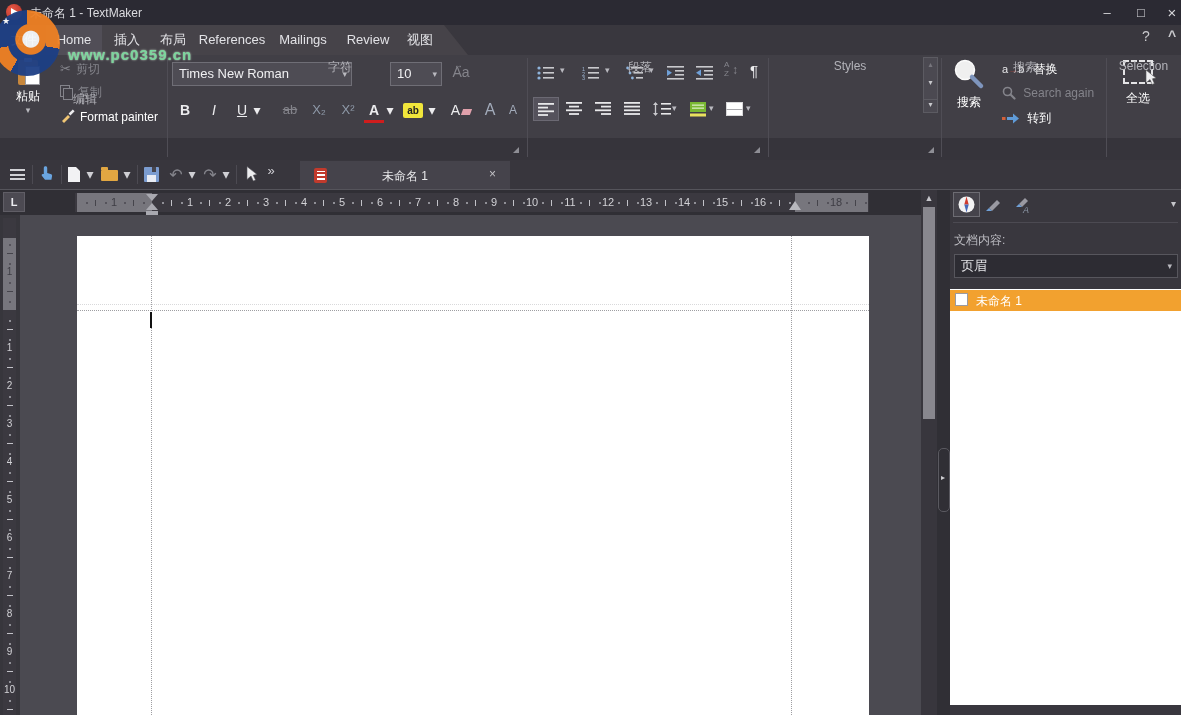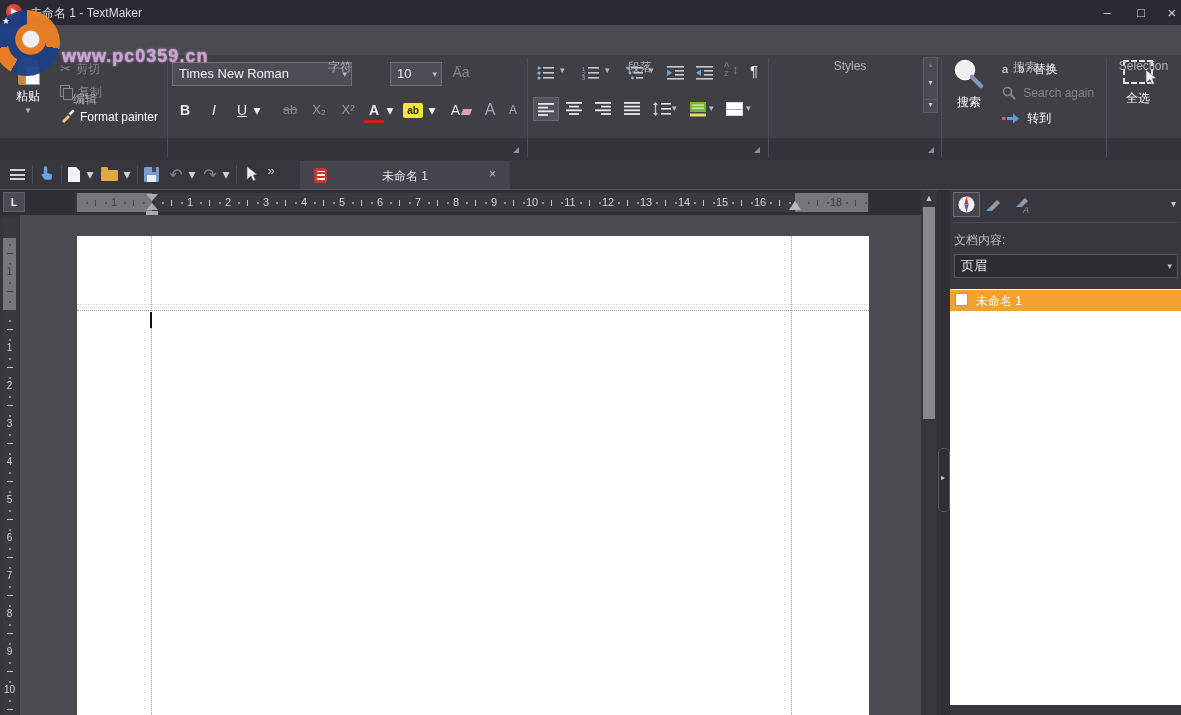--- a/index.html
+++ b/index.html
@@ -148,36 +148,49 @@
   
   .wm{position:absolute;pointer-events:none;z-index:60;}
   .wm-logo{left:-6px;top:10px;width:66px;height:66px;border-radius:50%;
      background:conic-gradient(#ef8124 0 100deg,#1d3f85 100deg 210deg,#ef8124 210deg 260deg,#1d3f85 260deg 360deg);
      opacity:.95;}
   .wm-logo::before{content:"";position:absolute;left:14px;top:14px;width:38px;height:38px;border-radius:50%;
      background:radial-gradient(circle at 60% 40%,#f6f8fb 0 8px,#ef8124 9px 15px,#1d3f85 16px);}
   .wm-logo::after{content:"★";position:absolute;left:8px;top:6px;color:#fff;font-size:9px;}
   .wm-site{left:60px;top:14px;font-size:25px;font-weight:bold;letter-spacing:3px;color:#3a6fd0;
      text-shadow:0 0 2px #e8f0ff,0 0 1px #fff;opacity:.8;}
-  .wm-url{left:62px;top:46px;font-size:18px;font-weight:bold;letter-spacing:1px;color:#f0abfc;
+  .wm-url{left:68px;top:46px;font-size:15px;font-weight:bold;letter-spacing:1px;color:#86efac;
      text-shadow:0 0 2px #e2f5e2;opacity:.85;}
 </style>
 </head>
 <body>
 
 <div class="app">
 
   <div class="titlebar">
     <div class="app-icon"></div>
     <div class="win-title">未命名 1 - TextMaker</div>
     <div class="win-btn" style="left:1092px;">–</div>
     <div class="win-btn" style="left:1126px;">□</div>
     <div class="win-btn" style="left:1157px;font-size:15px;">×</div>
   </div>
 
+  <div class="tabrow">
+    <div class="tabstrip"></div>
+    <div class="rtab" style="left:4px;width:40px;">文件</div>
+    <div class="rtab active" style="left:46px;width:56px;">Home</div>
+    <div class="rtab" style="left:104px;width:46px;">插入</div>
+    <div class="rtab" style="left:150px;width:46px;">布局</div>
+    <div class="rtab" style="left:196px;width:72px;">References</div>
+    <div class="rtab" style="left:272px;width:62px;">Mailings</div>
+    <div class="rtab" style="left:340px;width:56px;">Review</div>
+    <div class="rtab" style="left:398px;width:44px;">视图</div>
+    <div class="helpmark" style="left:1142px;">?</div>
+    <div class="helpmark" style="left:1168px;font-weight:bold;">^</div>
+  </div>
 
   <div class="ribbon">
     <div class="grouplabels"></div>
     <div class="gsep" style="left:167px;"></div>
     <div class="gsep" style="left:527px;"></div>
     <div class="gsep" style="left:768px;"></div>
     <div class="gsep" style="left:941px;"></div>
     <div class="gsep" style="left:1106px;"></div>
 
     <div class="paste-btn">

